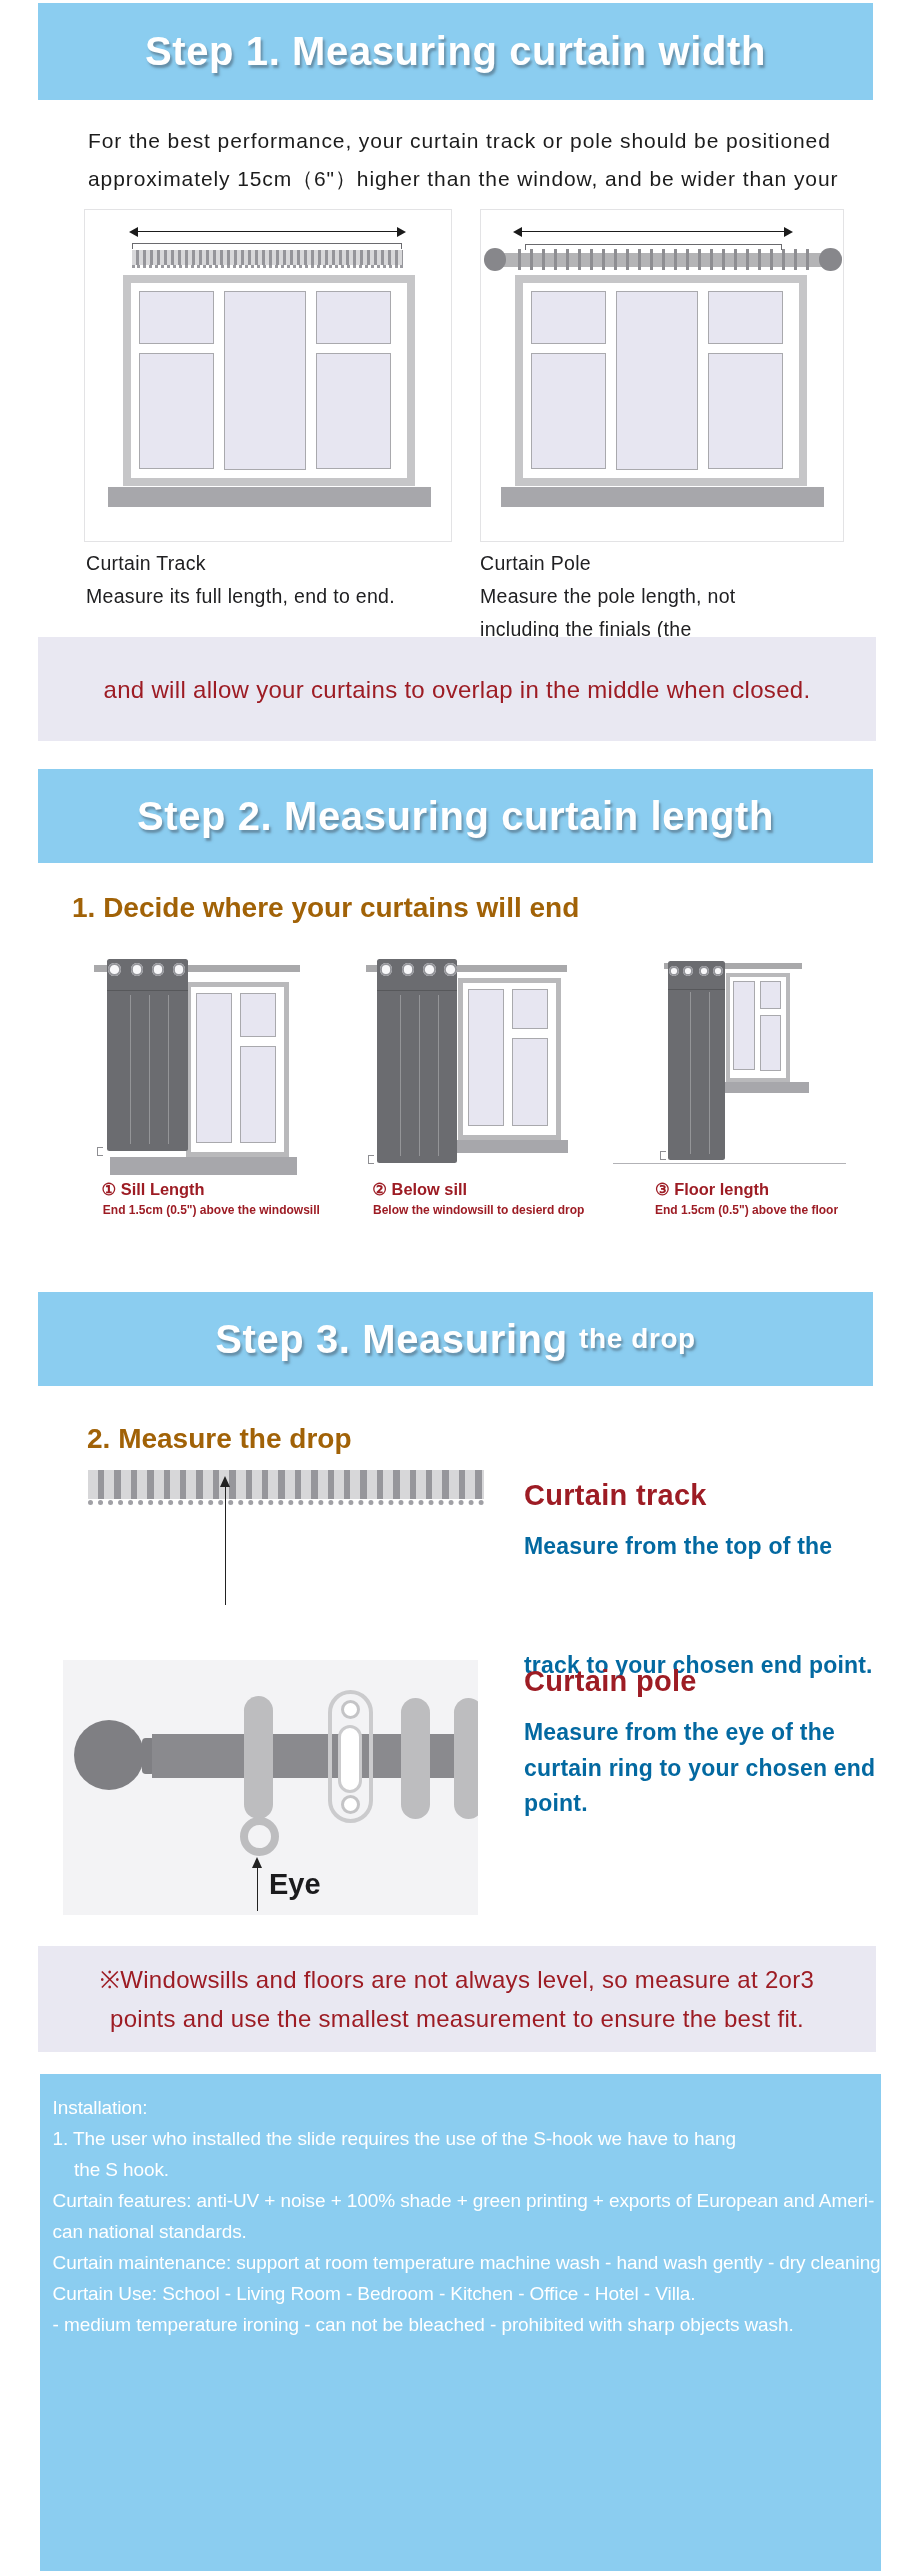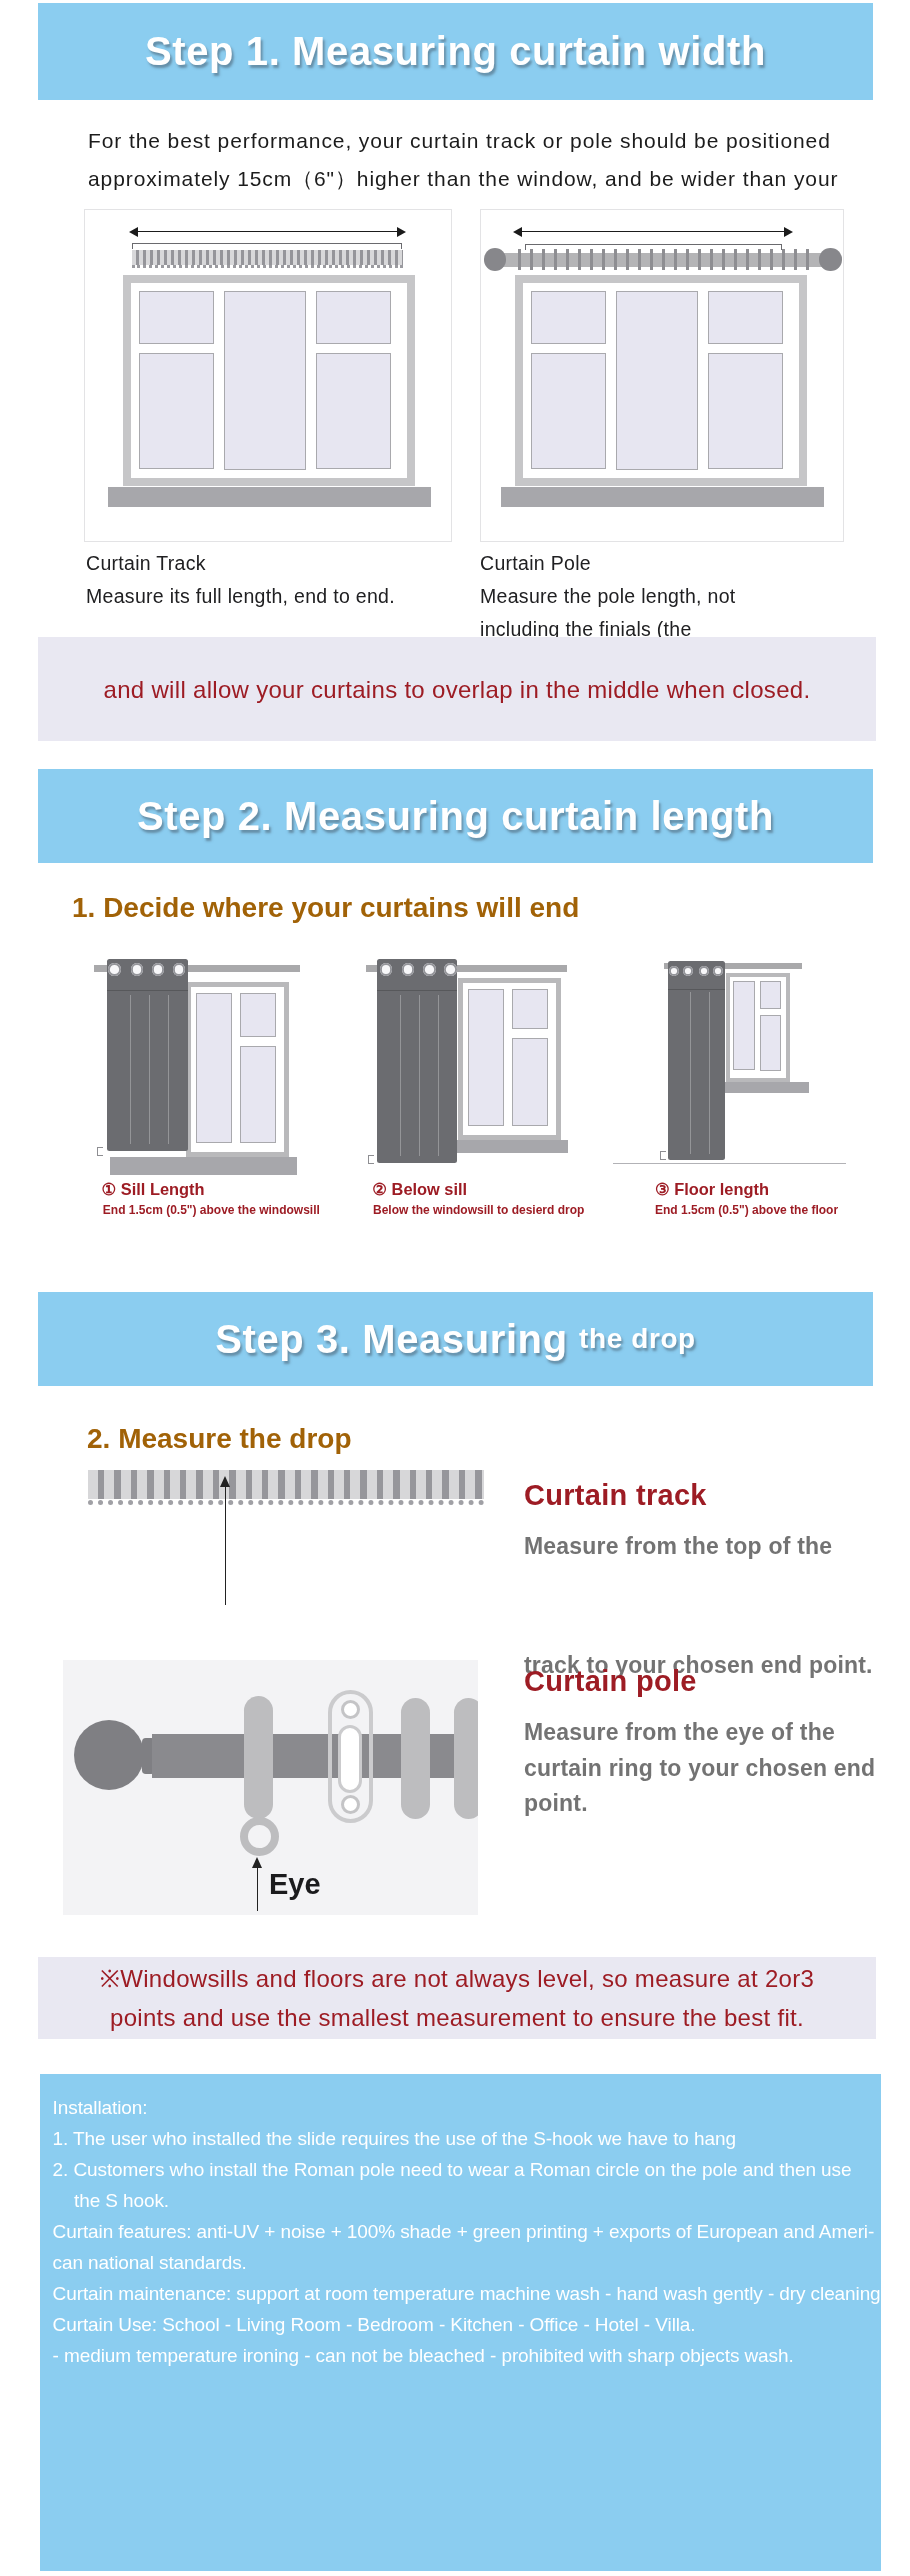--- a/index.html
+++ b/index.html
@@ -10,21 +10,21 @@
   .banner { position:absolute; left:38px; width:835px; background:#8bcdf0; color:#fff;
             font-weight:bold; display:flex; align-items:center; justify-content:center; letter-spacing:0.6px; }
   .t-main { font-size:40px; text-shadow:1.9px 2.5px 2.5px rgba(70,90,105,.55); white-space:nowrap; }
   .t-sub  { font-size:28px; margin-left:11.3px; text-shadow:1.9px 2.5px 2.5px rgba(70,90,105,.55); white-space:nowrap; }
 
   
   .intro-line { position:absolute; color:#1c1c1c; font-size:21px; letter-spacing:0.9px; white-space:nowrap; }
   .caption-b  { position:absolute; color:#202022; font-size:19.5px; letter-spacing:0.3px; white-space:nowrap; }
   .h2head { position:absolute; font-size:28px; font-weight:bold; color:#a16207; white-space:nowrap; }
   .red-title { position:absolute; color:#9d1c24; font-weight:bold; font-size:29px; letter-spacing:0.3px; white-space:nowrap; }
-  .red-body  { position:absolute; color:#737373; font-weight:bold; font-size:23px; letter-spacing:0.2px; white-space:nowrap; }
+  .red-body  { position:absolute; color:#0369a1; font-weight:bold; font-size:23px; letter-spacing:0.2px; white-space:nowrap; }
 
   
   .noteBox { position:absolute; left:38px; width:838px; background:#e9e8f2; color:#9d1c24;
              display:flex; flex-direction:column; justify-content:center; align-items:center; }
   .note-line { font-size:24px; letter-spacing:0.3px; line-height:39px; white-space:nowrap; }
 
   
   .figbox { position:absolute; top:209px; height:333px; background:#fff; border:0.6px solid #e3e3e5; }
   .harrow { position:absolute; height:0; border-top:1.9px solid #1b1b1b; }
   .harrow::before, .harrow::after { content:""; position:absolute; top:-5.7px; width:0; height:0; border:5px solid transparent; }
@@ -237,29 +237,28 @@
     <div class="eyecirc"></div>
     <div class="varrow" style="left:194px;top:203px;height:48px;"></div>
     <div class="eye-label">Eye</div>
   </div>
 
   <div class="red-title" style="left:524px;top:1665px;">Curtain pole</div>
   <div class="red-body" style="left:524px;top:1719px;">Measure from the eye of the</div>
   <div class="red-body" style="left:524px;top:1755px;">curtain ring to your chosen end</div>
   <div class="red-body" style="left:524px;top:1790px;">point.</div>
 
-  <div class="noteBox" style="top:1946px;height:82px;margin-top:11px;">
+  <div class="noteBox" style="top:1946px;height:106px;">
     <div class="note-line">※Windowsills and floors are not always level, so measure at 2or3</div>
     <div class="note-line">points and use the smallest measurement to ensure the best fit.</div>
   </div>
 
   <div class="info">
     <div class="info-line">Installation:</div>
     <div class="info-line">1. The user who installed the slide requires the use of the S-hook we have to hang</div>
-    <div class="info-line">2. Customers who install the Roman pole need to wear a Roman circle on the pole and then use</div>
     <div class="info-line indent">the S hook.</div>
     <div class="info-line">Curtain features: anti-UV + noise + 100% shade + green printing + exports of European and Ameri-</div>
     <div class="info-line">can national standards.</div>
     <div class="info-line">Curtain maintenance: support at room temperature machine wash - hand wash gently - dry cleaning</div>
     <div class="info-line">Curtain Use: School - Living Room - Bedroom - Kitchen - Office - Hotel - Villa.</div>
     <div class="info-line">- medium temperature ironing - can not be bleached - prohibited with sharp objects wash.</div>
   </div>
 
 </div>
 

